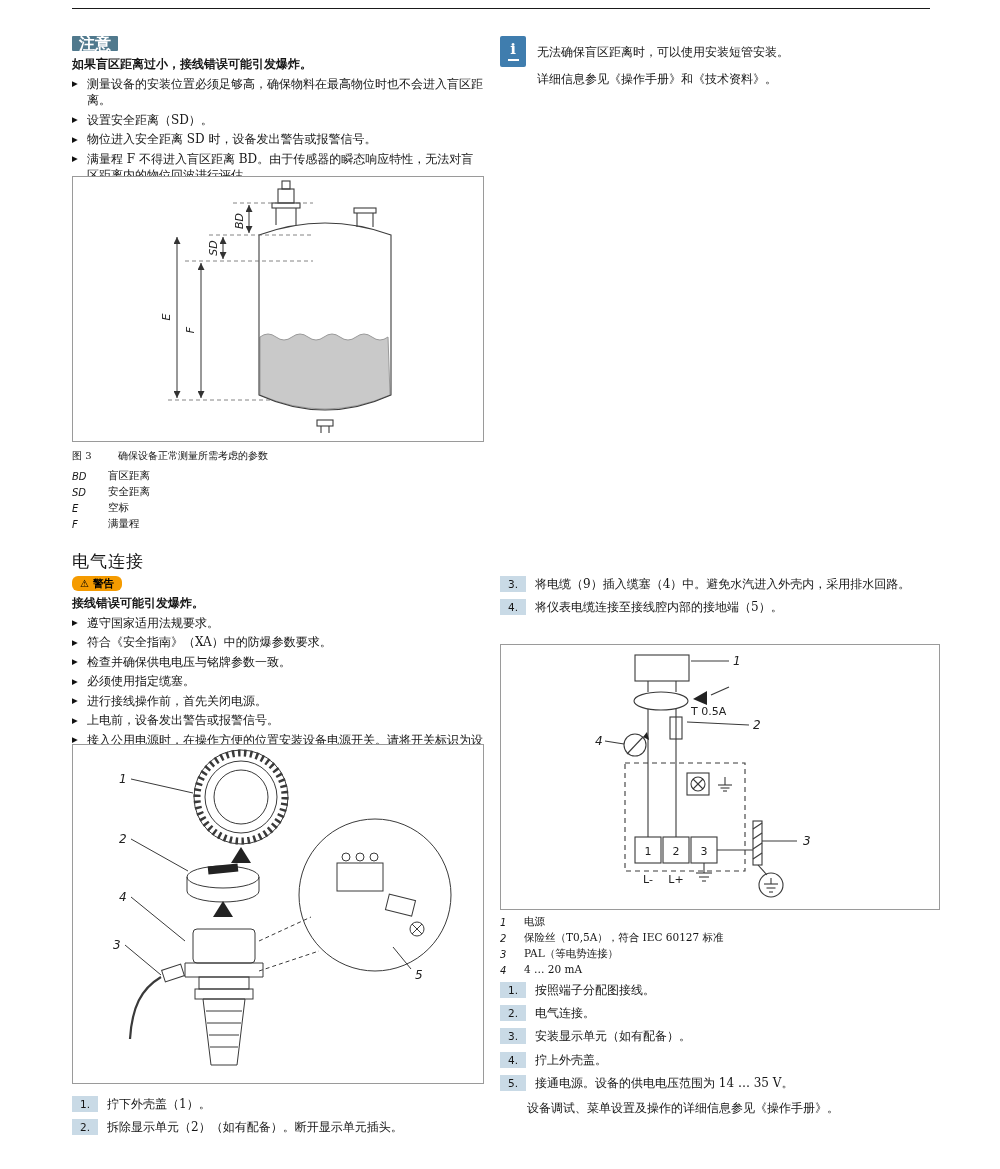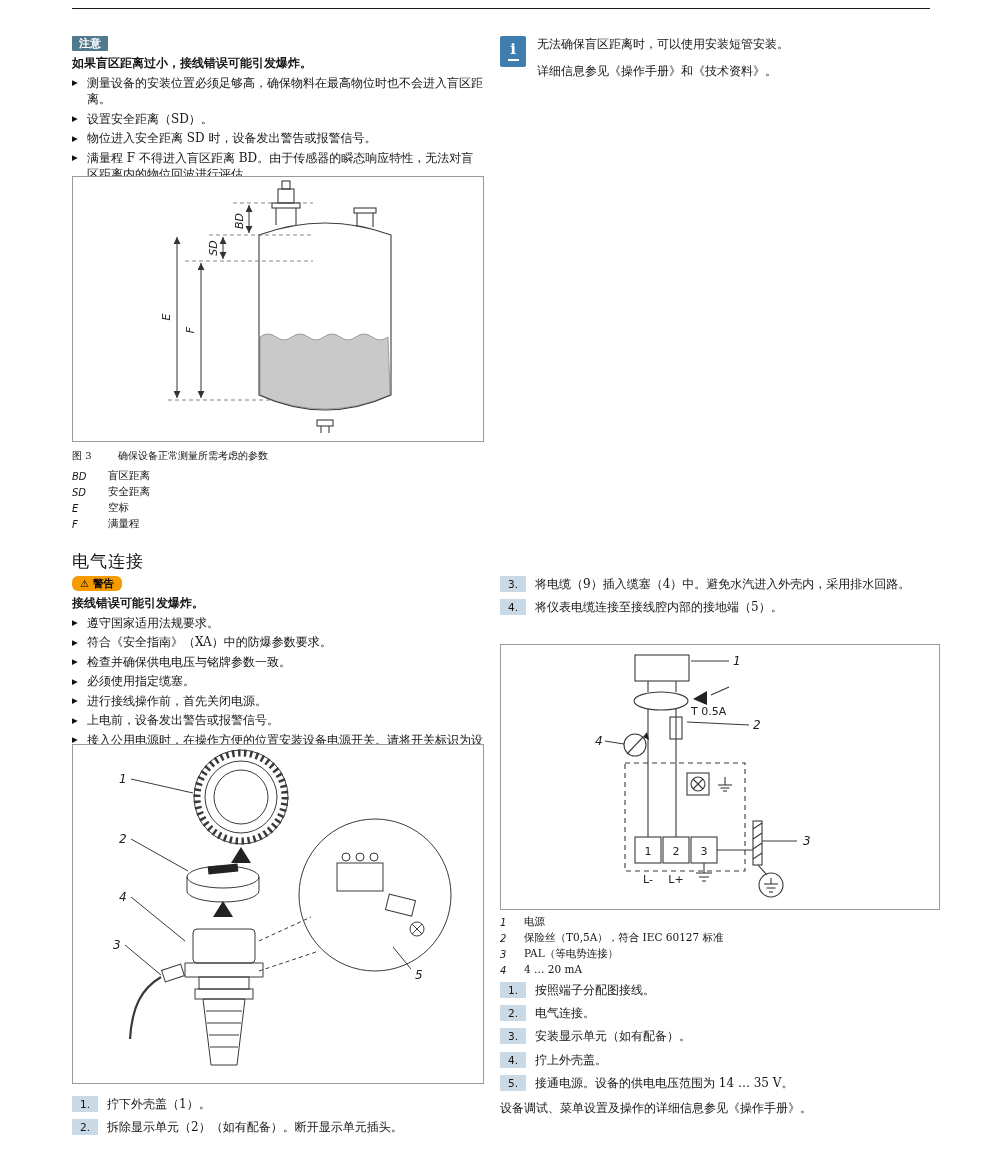--- a/index.html
+++ b/index.html
@@ -4,33 +4,33 @@
 <style>
   html,body{margin:0;padding:0}
   body{width:1000px;height:1169px;position:relative;background:#fff;
        font-family:"DejaVu Serif","Liberation Serif",serif;color:#161616;font-size:12px}
   .abs{position:absolute}
   .top-rule{left:72px;top:8px;width:858px;border-top:1.6px solid #1a1a1a}
 
   .notice-block{left:72px;top:36px;width:412px}
   .badge-notice{display:inline-block;background:#50798d;color:#fff;
       font-family:"DejaVu Sans","Liberation Sans",sans-serif;font-weight:bold;
-      font-size:11px;line-height:15px;padding:0 7px;border-radius:1px}
+      font-size:16px;line-height:15px;padding:0 7px;border-radius:1px}
   .block-title{font-weight:bold;margin-top:5px;font-size:12px;line-height:1.3}
   .brow{display:flex;margin-top:3px;line-height:1.38}
   .blt{flex:0 0 15px;font-size:7.5px;padding-top:3.5px;color:#111;
       font-family:"DejaVu Sans","Liberation Sans",sans-serif}
   .btxt{flex:1}
 
   .info-block{left:500px;top:36px;width:438px;display:flex}
   .info-icon{flex:0 0 26px;height:31px;background:#3f7dae;border-radius:2px;
       display:flex;flex-direction:column;align-items:center;justify-content:center;margin-right:11px}
   .info-i{color:#fff;font-weight:bold;font-size:15px;line-height:1}
   .info-bar{width:11px;height:2px;background:#fff;margin-top:2px}
-  .info-text p{margin:0 0 10px 0;line-height:1.4}
+  .info-text p{margin:8px 0 10px 0;line-height:1.4}
 
   .figframe{border:1px solid #9a9a9a;background:#fff;overflow:hidden}
   .fig3{left:72px;top:176px;width:410px;height:264px}
   .fig3cap{left:72px;top:449px;width:410px;font-size:10px;display:flex}
   .figcapnum{flex:0 0 46px}
   .fig3legend{left:72px;top:468px;width:410px}
   .legrow{display:flex;font-size:10.5px;line-height:1.5}
   .legkey{flex:0 0 36px;font-style:italic;font-family:"DejaVu Sans","Liberation Sans",sans-serif;font-size:10px;padding-top:1px}
   .legkey-num{flex:0 0 24px}
   .legtxt{flex:1}
@@ -49,21 +49,21 @@
   .stepnum{flex:0 0 26px;background:#c9dae6;text-align:center;font-size:10.5px;
       line-height:16px;height:16px;margin-right:9px;
       font-family:"DejaVu Sans","Liberation Sans",sans-serif}
   .steptext{flex:1;line-height:1.35}
 
   .steps-left{left:72px;top:1096px;width:412px}
   .steps-right-top{left:500px;top:576px;width:438px}
   .wirefig{left:500px;top:644px;width:438px;height:264px}
   .wirelegend{left:500px;top:914px;width:438px}
   .steps-right-bottom{left:500px;top:982px;width:438px}
-  .footer-note{left:500px;top:1100px;width:438px;line-height:1.4}
+  .footer-note{left:527px;top:1100px;width:438px;line-height:1.4}
 
   svg text{font-family:"DejaVu Sans","Liberation Sans",sans-serif}
 </style>
 </head>
 <body>
 
 <div>
 
   <div class="abs top-rule"></div>
 

